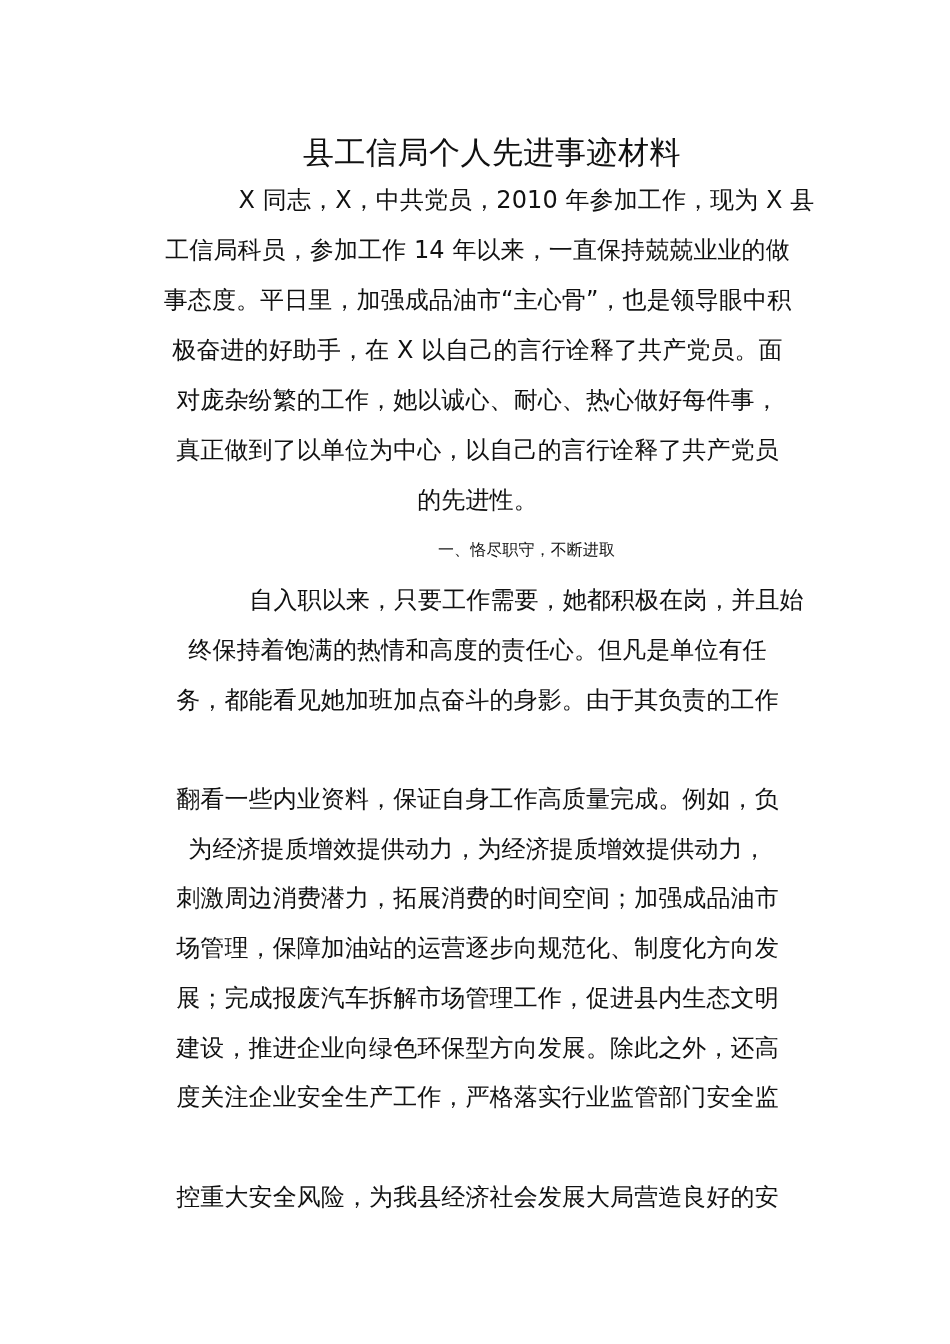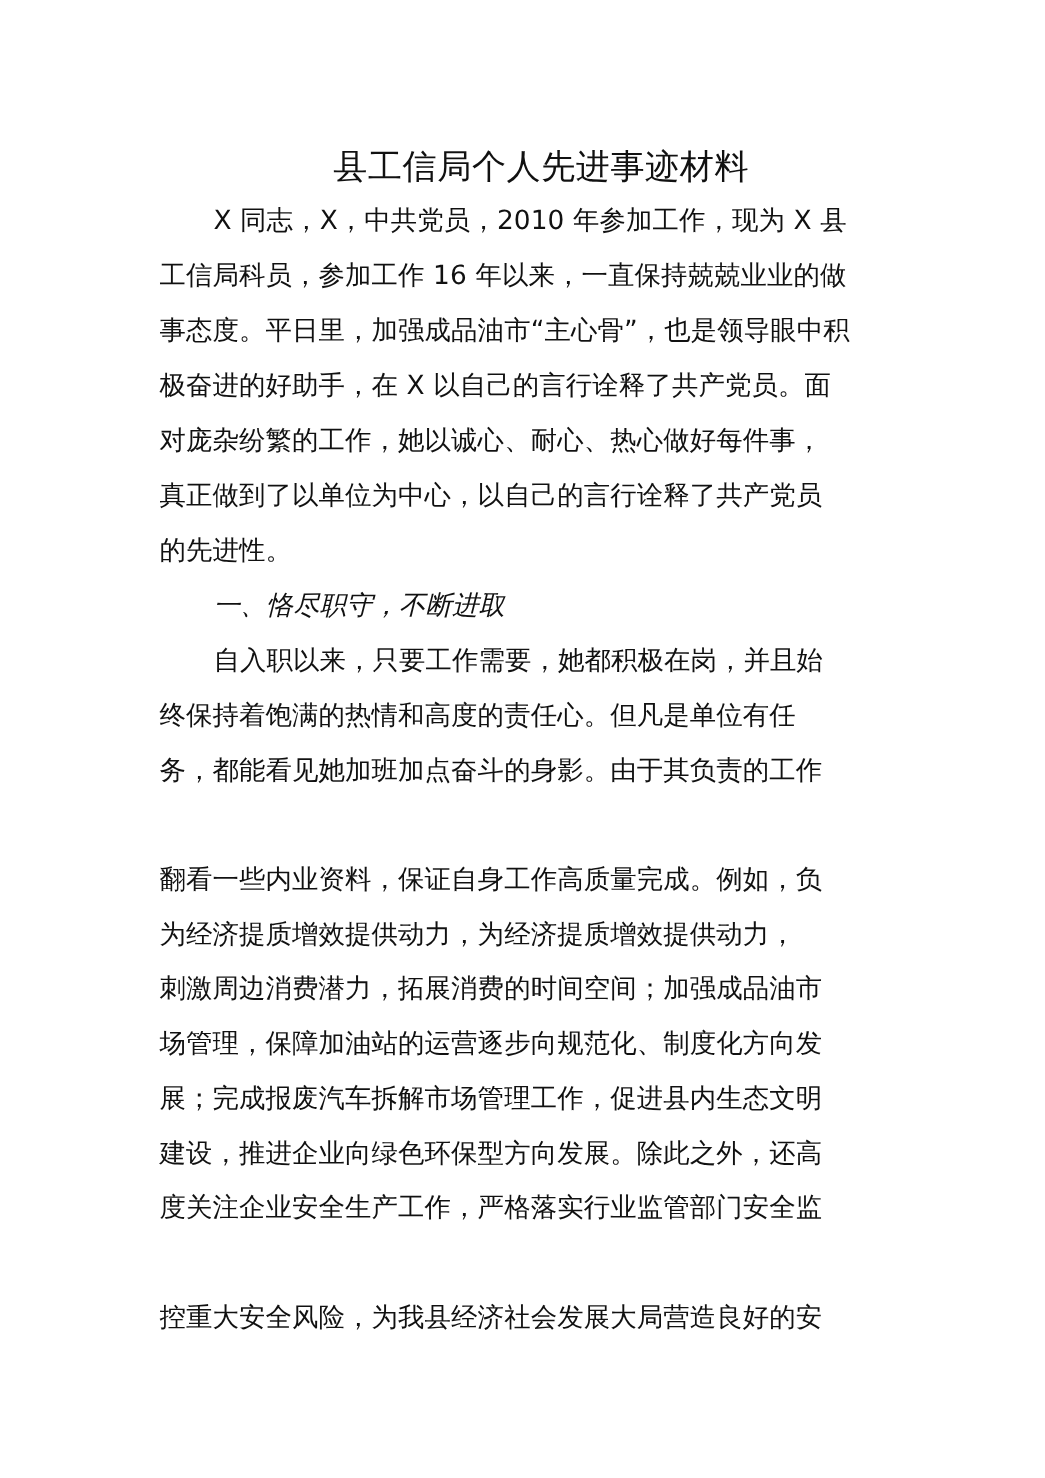--- a/index.html
+++ b/index.html
@@ -36,37 +36,37 @@
       padding-left: 17px;
     }
     .line {
       position: absolute;
       left: 145px;
       width: 665px;
       font-size: 24px;
       line-height: 34px;
       white-space: nowrap;
       letter-spacing: 0.1px;
+      text-align: center;
     }
     .line.indent {
       left: 194px;
     }
     .heading {
-      font-size: 24px;
-      font-style: italic;
+      font-size: 16px;
     }
   </style>
 </head>
 <body>
 
 <div class="page">
   <div class="title" style="top:130px">县工信局个人先进事迹材料</div>
 
   <div class="line indent" style="top:183px">X 同志，X，中共党员，2010 年参加工作，现为 X 县</div>
-  <div class="line" style="top:233px">工信局科员，参加工作 16 年以来，一直保持兢兢业业的做</div>
+  <div class="line" style="top:233px">工信局科员，参加工作 14 年以来，一直保持兢兢业业的做</div>
   <div class="line" style="top:283px">事态度。平日里，加强成品油市“主心骨”，也是领导眼中积</div>
   <div class="line" style="top:333px">极奋进的好助手，在 X 以自己的言行诠释了共产党员。面</div>
   <div class="line" style="top:383px">对庞杂纷繁的工作，她以诚心、耐心、热心做好每件事，</div>
   <div class="line" style="top:433px">真正做到了以单位为中心，以自己的言行诠释了共产党员</div>
   <div class="line" style="top:483px">的先进性。</div>
 
   <div class="line indent heading" style="top:533px">一、恪尽职守，不断进取</div>
 
   <div class="line indent" style="top:583px">自入职以来，只要工作需要，她都积极在岗，并且始</div>
   <div class="line" style="top:633px">终保持着饱满的热情和高度的责任心。但凡是单位有任</div>

